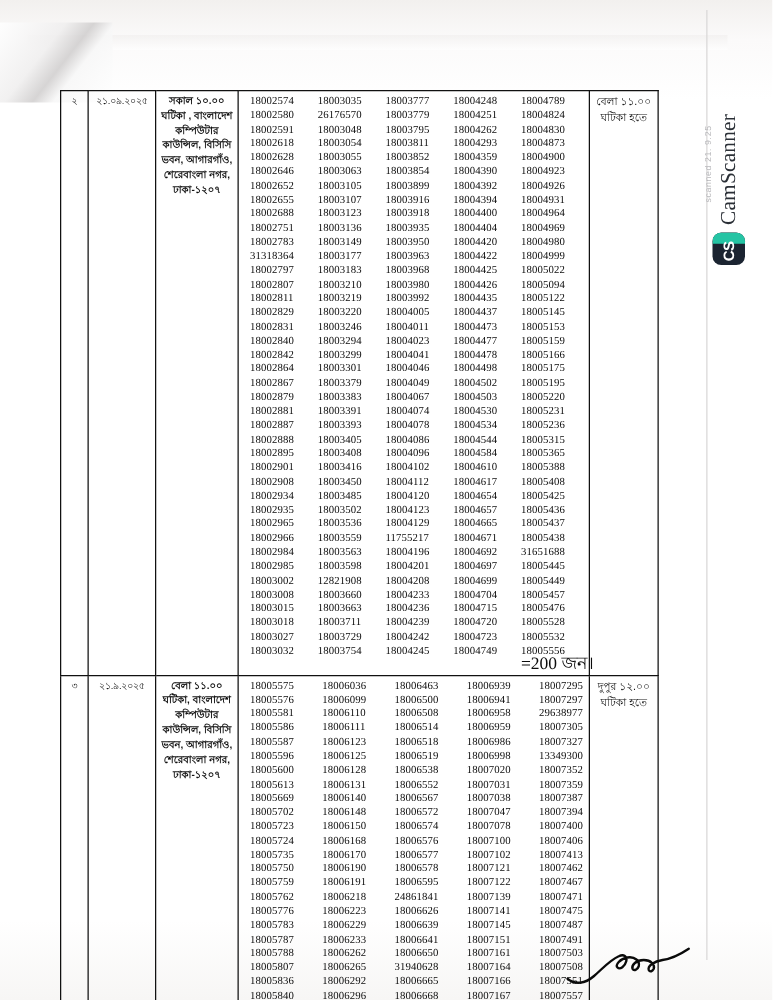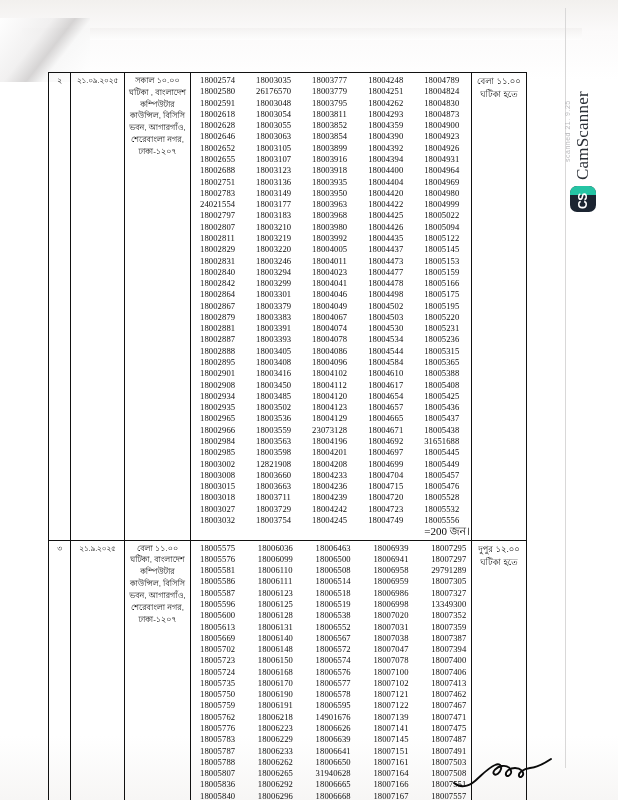--- a/index.html
+++ b/index.html
@@ -145,20 +145,21 @@
     letter-spacing: -.2px;
   }
   .cell-venue {
     text-align: center;
     font-size: 8px;
     line-height: 1.48;
     color: #111;
     font-family: "Liberation Sans", sans-serif;
     padding-top: 4px;
     word-break: break-word;
+    font-weight: bold;
   }
   .cell-time {
     text-align: center;
     font-size: 8.5px;
     line-height: 1.55;
     color: #111;
     font-family: "Liberation Sans", sans-serif;
     padding-top: 5px;
     margin-top: 12px;
   }
@@ -179,21 +180,21 @@
   .roll {
     font-family: "Liberation Serif", serif;
     font-size: 8.6px;
     line-height: 11.28px;
     color: #0c0c0c;
     letter-spacing: .1px;
     white-space: nowrap;
   }
   .roll-total {
     font-family: "Liberation Serif", serif;
-    font-size: 11px;
+    font-size: 14px;
     line-height: 11.28px;
     color: #0c0c0c;
     white-space: nowrap;
   }
 
   
   #signature {
     position: absolute;
     left: 450px;
     top: 757px;
@@ -240,21 +241,21 @@
               <div class="roll">18002580</div>
               <div class="roll">18002591</div>
               <div class="roll">18002618</div>
               <div class="roll">18002628</div>
               <div class="roll">18002646</div>
               <div class="roll">18002652</div>
               <div class="roll">18002655</div>
               <div class="roll">18002688</div>
               <div class="roll">18002751</div>
               <div class="roll">18002783</div>
-              <div class="roll">24021554</div>
+              <div class="roll">31318364</div>
               <div class="roll">18002797</div>
               <div class="roll">18002807</div>
               <div class="roll">18002811</div>
               <div class="roll">18002829</div>
               <div class="roll">18002831</div>
               <div class="roll">18002840</div>
               <div class="roll">18002842</div>
               <div class="roll">18002864</div>
               <div class="roll">18002867</div>
               <div class="roll">18002879</div>
@@ -344,21 +345,21 @@
               <div class="roll">18004067</div>
               <div class="roll">18004074</div>
               <div class="roll">18004078</div>
               <div class="roll">18004086</div>
               <div class="roll">18004096</div>
               <div class="roll">18004102</div>
               <div class="roll">18004112</div>
               <div class="roll">18004120</div>
               <div class="roll">18004123</div>
               <div class="roll">18004129</div>
-              <div class="roll">23073128</div>
+              <div class="roll">11755217</div>
               <div class="roll">18004196</div>
               <div class="roll">18004201</div>
               <div class="roll">18004208</div>
               <div class="roll">18004233</div>
               <div class="roll">18004236</div>
               <div class="roll">18004239</div>
               <div class="roll">18004242</div>
               <div class="roll">18004245</div>
             </div>
             <div class="roll-col">
@@ -515,21 +516,21 @@
               <div class="roll">18006519</div>
               <div class="roll">18006538</div>
               <div class="roll">18006552</div>
               <div class="roll">18006567</div>
               <div class="roll">18006572</div>
               <div class="roll">18006574</div>
               <div class="roll">18006576</div>
               <div class="roll">18006577</div>
               <div class="roll">18006578</div>
               <div class="roll">18006595</div>
-              <div class="roll">14901676</div>
+              <div class="roll">24861841</div>
               <div class="roll">18006626</div>
               <div class="roll">18006639</div>
               <div class="roll">18006641</div>
               <div class="roll">18006650</div>
               <div class="roll">31940628</div>
               <div class="roll">18006665</div>
               <div class="roll">18006668</div>
             </div>
             <div class="roll-col">
               <div class="roll">18006939</div>
@@ -552,21 +553,21 @@
               <div class="roll">18007145</div>
               <div class="roll">18007151</div>
               <div class="roll">18007161</div>
               <div class="roll">18007164</div>
               <div class="roll">18007166</div>
               <div class="roll">18007167</div>
             </div>
             <div class="roll-col">
               <div class="roll">18007295</div>
               <div class="roll">18007297</div>
-              <div class="roll">29791289</div>
+              <div class="roll">29638977</div>
               <div class="roll">18007305</div>
               <div class="roll">18007327</div>
               <div class="roll">13349300</div>
               <div class="roll">18007352</div>
               <div class="roll">18007359</div>
               <div class="roll">18007387</div>
               <div class="roll">18007394</div>
               <div class="roll">18007400</div>
               <div class="roll">18007406</div>
               <div class="roll">18007413</div>

